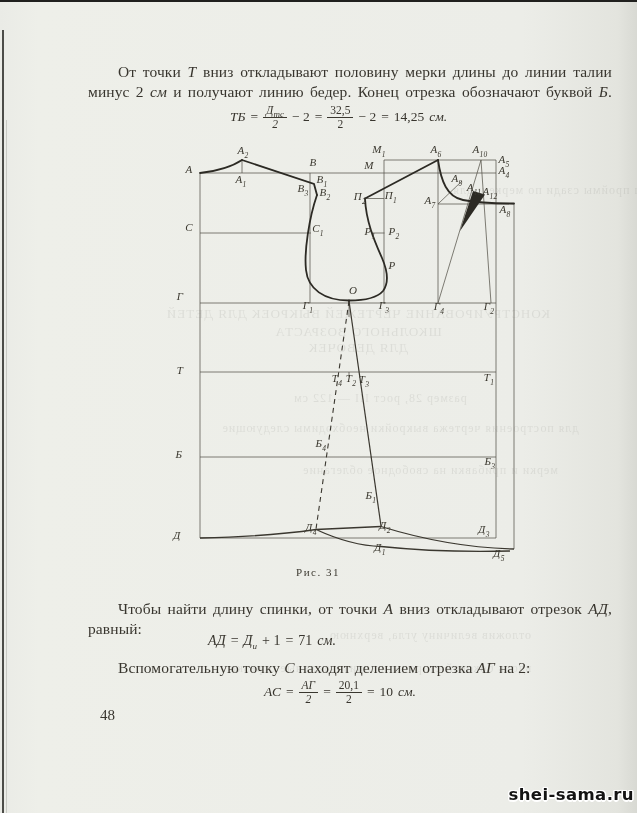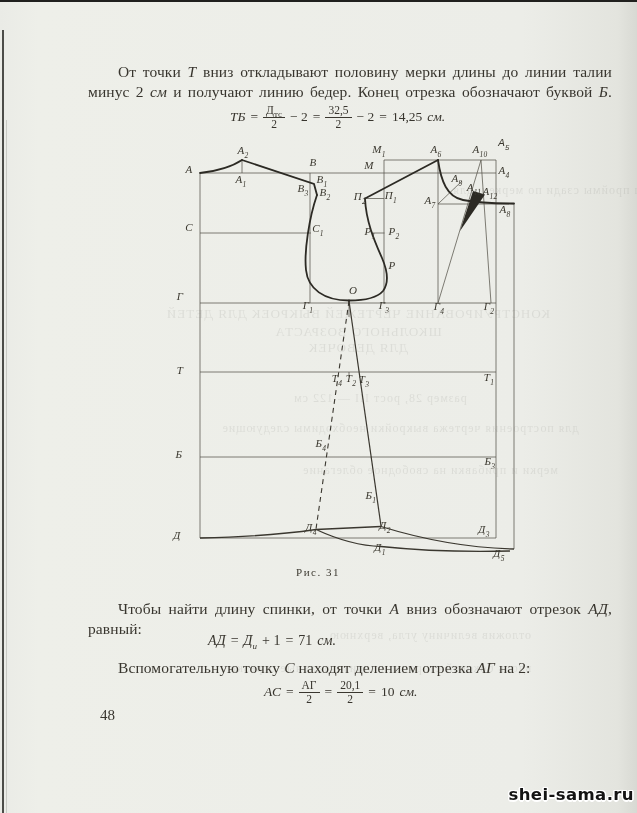--- a/index.html
+++ b/index.html
@@ -18,21 +18,21 @@
   .jfull{text-align:justify;text-align-last:justify;}
   .ind{text-indent:30px;}
   i{font-style:italic;}
   
   .formula{position:absolute;display:flex;align-items:center;gap:5px;
            color:#38352e;font-size:13.5px;white-space:nowrap;}
   .fi.it{font-style:italic;}
   .fi sub,.num sub{font-size:9px;line-height:0;}
   .frac{display:inline-flex;flex-direction:column;align-items:center;
         line-height:1.12;font-size:11.5px;vertical-align:middle;}
-  .frac.it{}
+  .frac.it{font-style:italic;}
   .frac .num{border-bottom:1px solid #3a372f;padding:0 3px;}
   .frac .den{padding:0 3px;}
   
   #figure-svg{position:absolute;left:0;top:0;}
   .thin{stroke:#57544b;stroke-width:.75;fill:none;}
   .hv{stroke:#2c2a24;stroke-width:1.8;fill:none;stroke-linecap:round;}
   .mid{stroke:#3a372f;stroke-width:1.3;fill:none;}
   .mid2{stroke:#3a372f;stroke-width:1.2;fill:none;}
   .dash{stroke:#3a372f;stroke-width:1.1;fill:none;stroke-dasharray:5 4;}
   .fillD{fill:#2c2a24;stroke:none;}
@@ -124,21 +124,21 @@
       <span class="dlabel" style="left: 313px; top: 163px;">В</span>
       <span class="dlabel" style="left: 322px; top: 180px;">В<sub>1</sub></span>
       <span class="dlabel" style="left: 303px; top: 189px;">В<sub>3</sub></span>
       <span class="dlabel" style="left: 325px; top: 193px;">В<sub>2</sub></span>
       <span class="dlabel" style="left: 189px; top: 228px;">С</span>
       <span class="dlabel" style="left: 318px; top: 229px;">С<sub>1</sub></span>
       <span class="dlabel" style="left: 379px; top: 150px;">М<sub>1</sub></span>
       <span class="dlabel" style="left: 369px; top: 166px;">М</span>
       <span class="dlabel" style="left: 436px; top: 150px;">А<sub>6</sub></span>
       <span class="dlabel" style="left: 480px; top: 150px;">А<sub>10</sub></span>
-      <span class="dlabel" style="left: 504px; top: 144px; font-family: Liberation Mono, monospace;">А<sub>5</sub></span>
+      <span class="dlabel" style="left: 504px; top: 160px;">А<sub>5</sub></span>
       <span class="dlabel" style="left: 504px; top: 171px;">А<sub>4</sub></span>
       <span class="dlabel" style="left: 457px; top: 179px;">А<sub>9</sub></span>
       <span class="dlabel" style="left: 474px; top: 188px;">А<sub>11</sub></span>
       <span class="dlabel" style="left: 490px; top: 192px;">А<sub>12</sub></span>
       <span class="dlabel" style="left: 430px; top: 201px;">А<sub>7</sub></span>
       <span class="dlabel" style="left: 505px; top: 210px;">А<sub>8</sub></span>
       <span class="dlabel" style="left: 360px; top: 197px;">П<sub>2</sub></span>
       <span class="dlabel" style="left: 391px; top: 196px;">П<sub>1</sub></span>
       <span class="dlabel" style="left: 370px; top: 232px;">Р<sub>1</sub></span>
       <span class="dlabel" style="left: 390px; top: 232px; padding-left: 8px;">Р<sub>2</sub></span>
@@ -162,21 +162,21 @@
       <span class="dlabel" style="left: 311px; top: 528px;">Д<sub>4</sub></span>
       <span class="dlabel" style="left: 385px; top: 526px;">Д<sub>2</sub></span>
       <span class="dlabel" style="left: 380px; top: 548px;">Д<sub>1</sub></span>
       <span class="dlabel" style="left: 484px; top: 530px;">Д<sub>3</sub></span>
       <span class="dlabel" style="left: 499px; top: 554px;">Д<sub>5</sub></span>
     </div>
 
   <div class="caption">Рис. 31</div>
 
   <div class="body" style="top:599px">
-    <span class="line jfull ind"><span>Чтобы найти длину спинки, от точки </span><i>А</i><span> вниз обозначают отрезок </span><i>АД</i><span>,</span></span>
+    <span class="line jfull ind"><span>Чтобы найти длину спинки, от точки </span><i>А</i><span> вниз откладывают отрезок </span><i>АД</i><span>,</span></span>
     <span class="line">равный:</span>
   </div>
 
   <div class="formula" style="left:208px;top:631px;height:20px;font-size:14px">
       <span class="fi it">АД</span>
       <span class="fi">=</span>
       <span class="fi it">Д<sub>и</sub></span>
       <span class="fi">+ 1</span>
       <span class="fi">=</span>
       <span class="fi">71</span>

